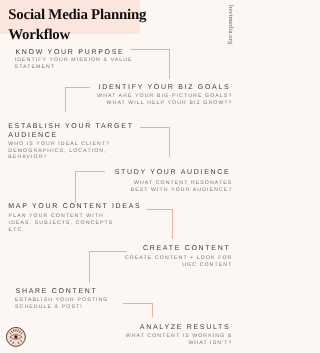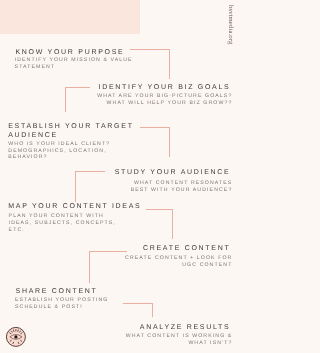--- a/index.html
+++ b/index.html
@@ -14,21 +14,21 @@
   .b{position:absolute;font-size:5.2px;letter-spacing:1.1px;color:#7D7673;line-height:6.8px;white-space:nowrap;}
   .rt{text-align:right;}
   .hl{position:absolute;height:1px;background:#E9AFA2;}
   .vl{position:absolute;width:1px;background:#E9AFA2;}
 </style>
 </head>
 <body>
 
 <div class="page">
   <div class="band"></div>
-  <div class="title"><br></div>
+  <div class="title"><span>Social Media Planning</span><br><span>Workflow</span></div>
   <div class="wm">hsvtmedia.org</div>
 
   <div class="h" id="h0" style="left:15.5px;top:47.6px"><span>KNOW YOUR PURPOSE</span></div>
   <div class="b" id="b0" style="left:14.6px;top:57.2px"><span>IDENTIFY YOUR MISSION &amp; VALUE</span><br><span>STATEMENT</span></div>
 
   <div class="h rt" id="h1" style="right:4.6px;top:83.1px"><span>IDENTIFY YOUR BIZ GOALS</span></div>
   <div class="b rt" id="b1" style="right:2.6px;top:93.3px"><span>WHAT ARE YOUR BIG-PICTURE GOALS?</span><br><span>WHAT WILL HELP YOUR BIZ GROW??</span></div>
 
   <div class="h" id="h2" style="left:8.2px;top:121.6px"><span>ESTABLISH YOUR TARGET</span><br><span>AUDIENCE</span></div>
   <div class="b" id="b2" style="left:8.3px;top:140.8px"><span>WHO IS YOUR IDEAL CLIENT?</span><br><span>DEMOGRAPHICS, LOCATION,</span><br><span>BEHAVIOR?</span></div>

